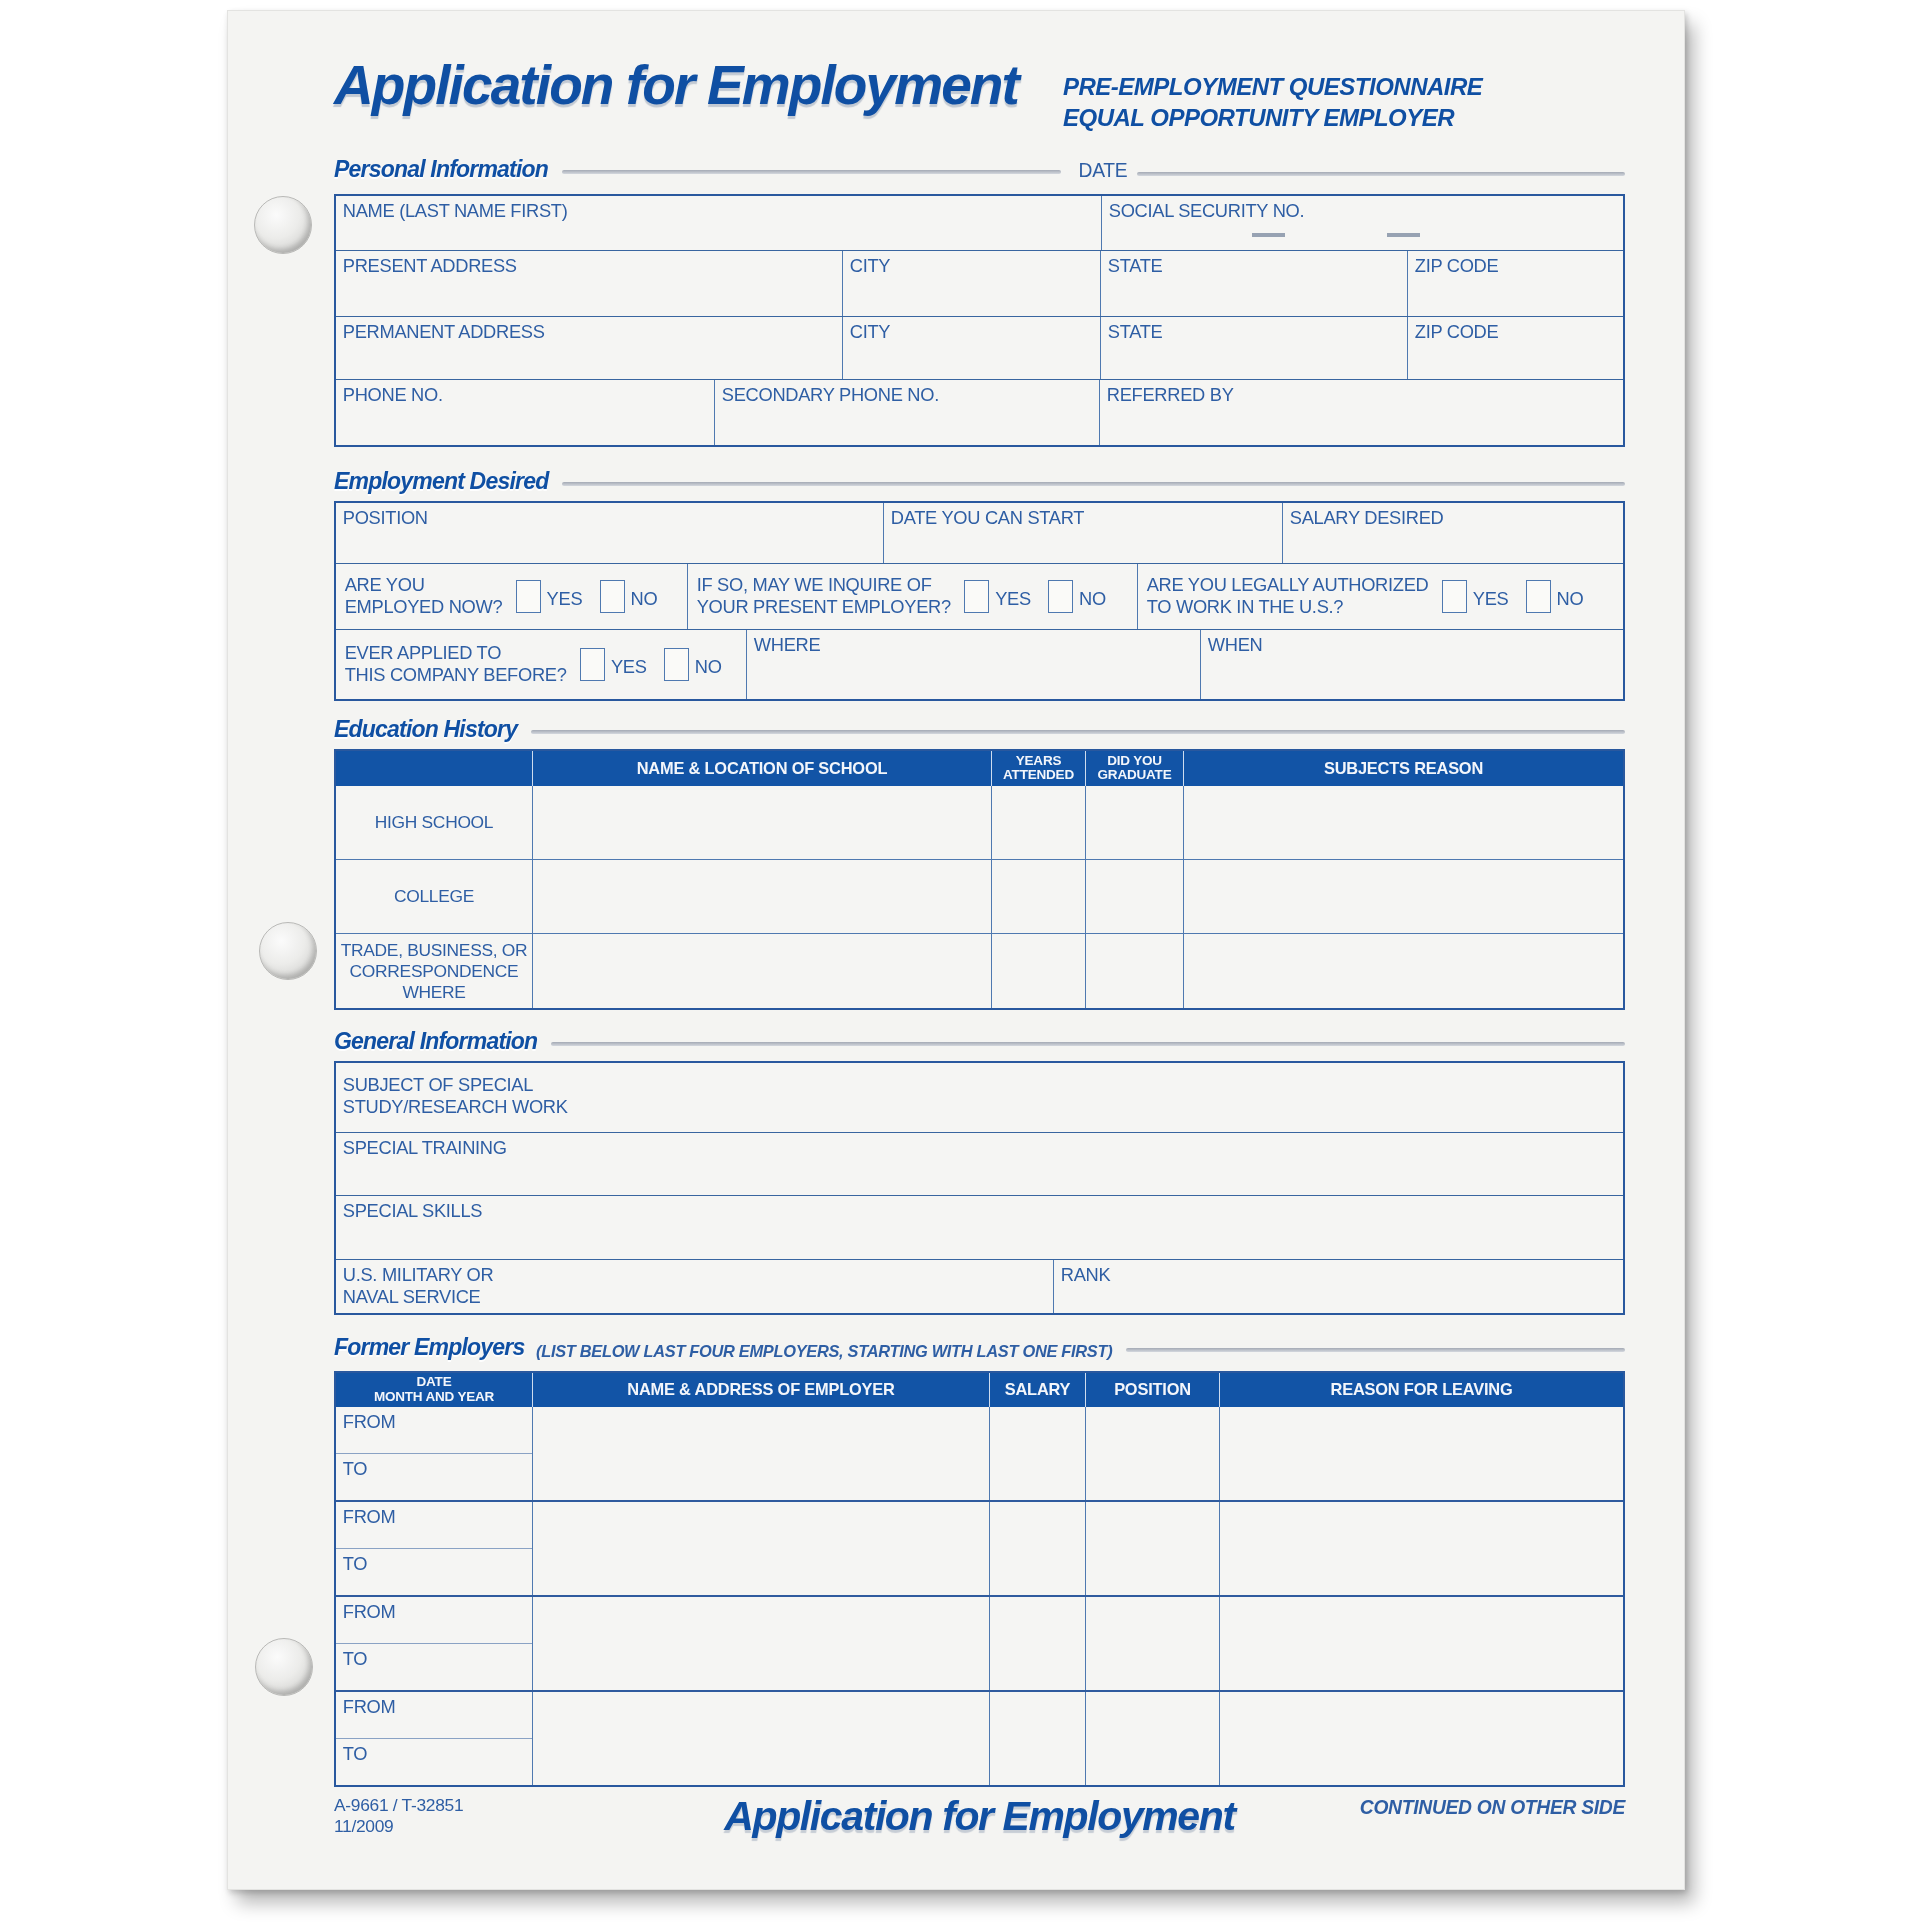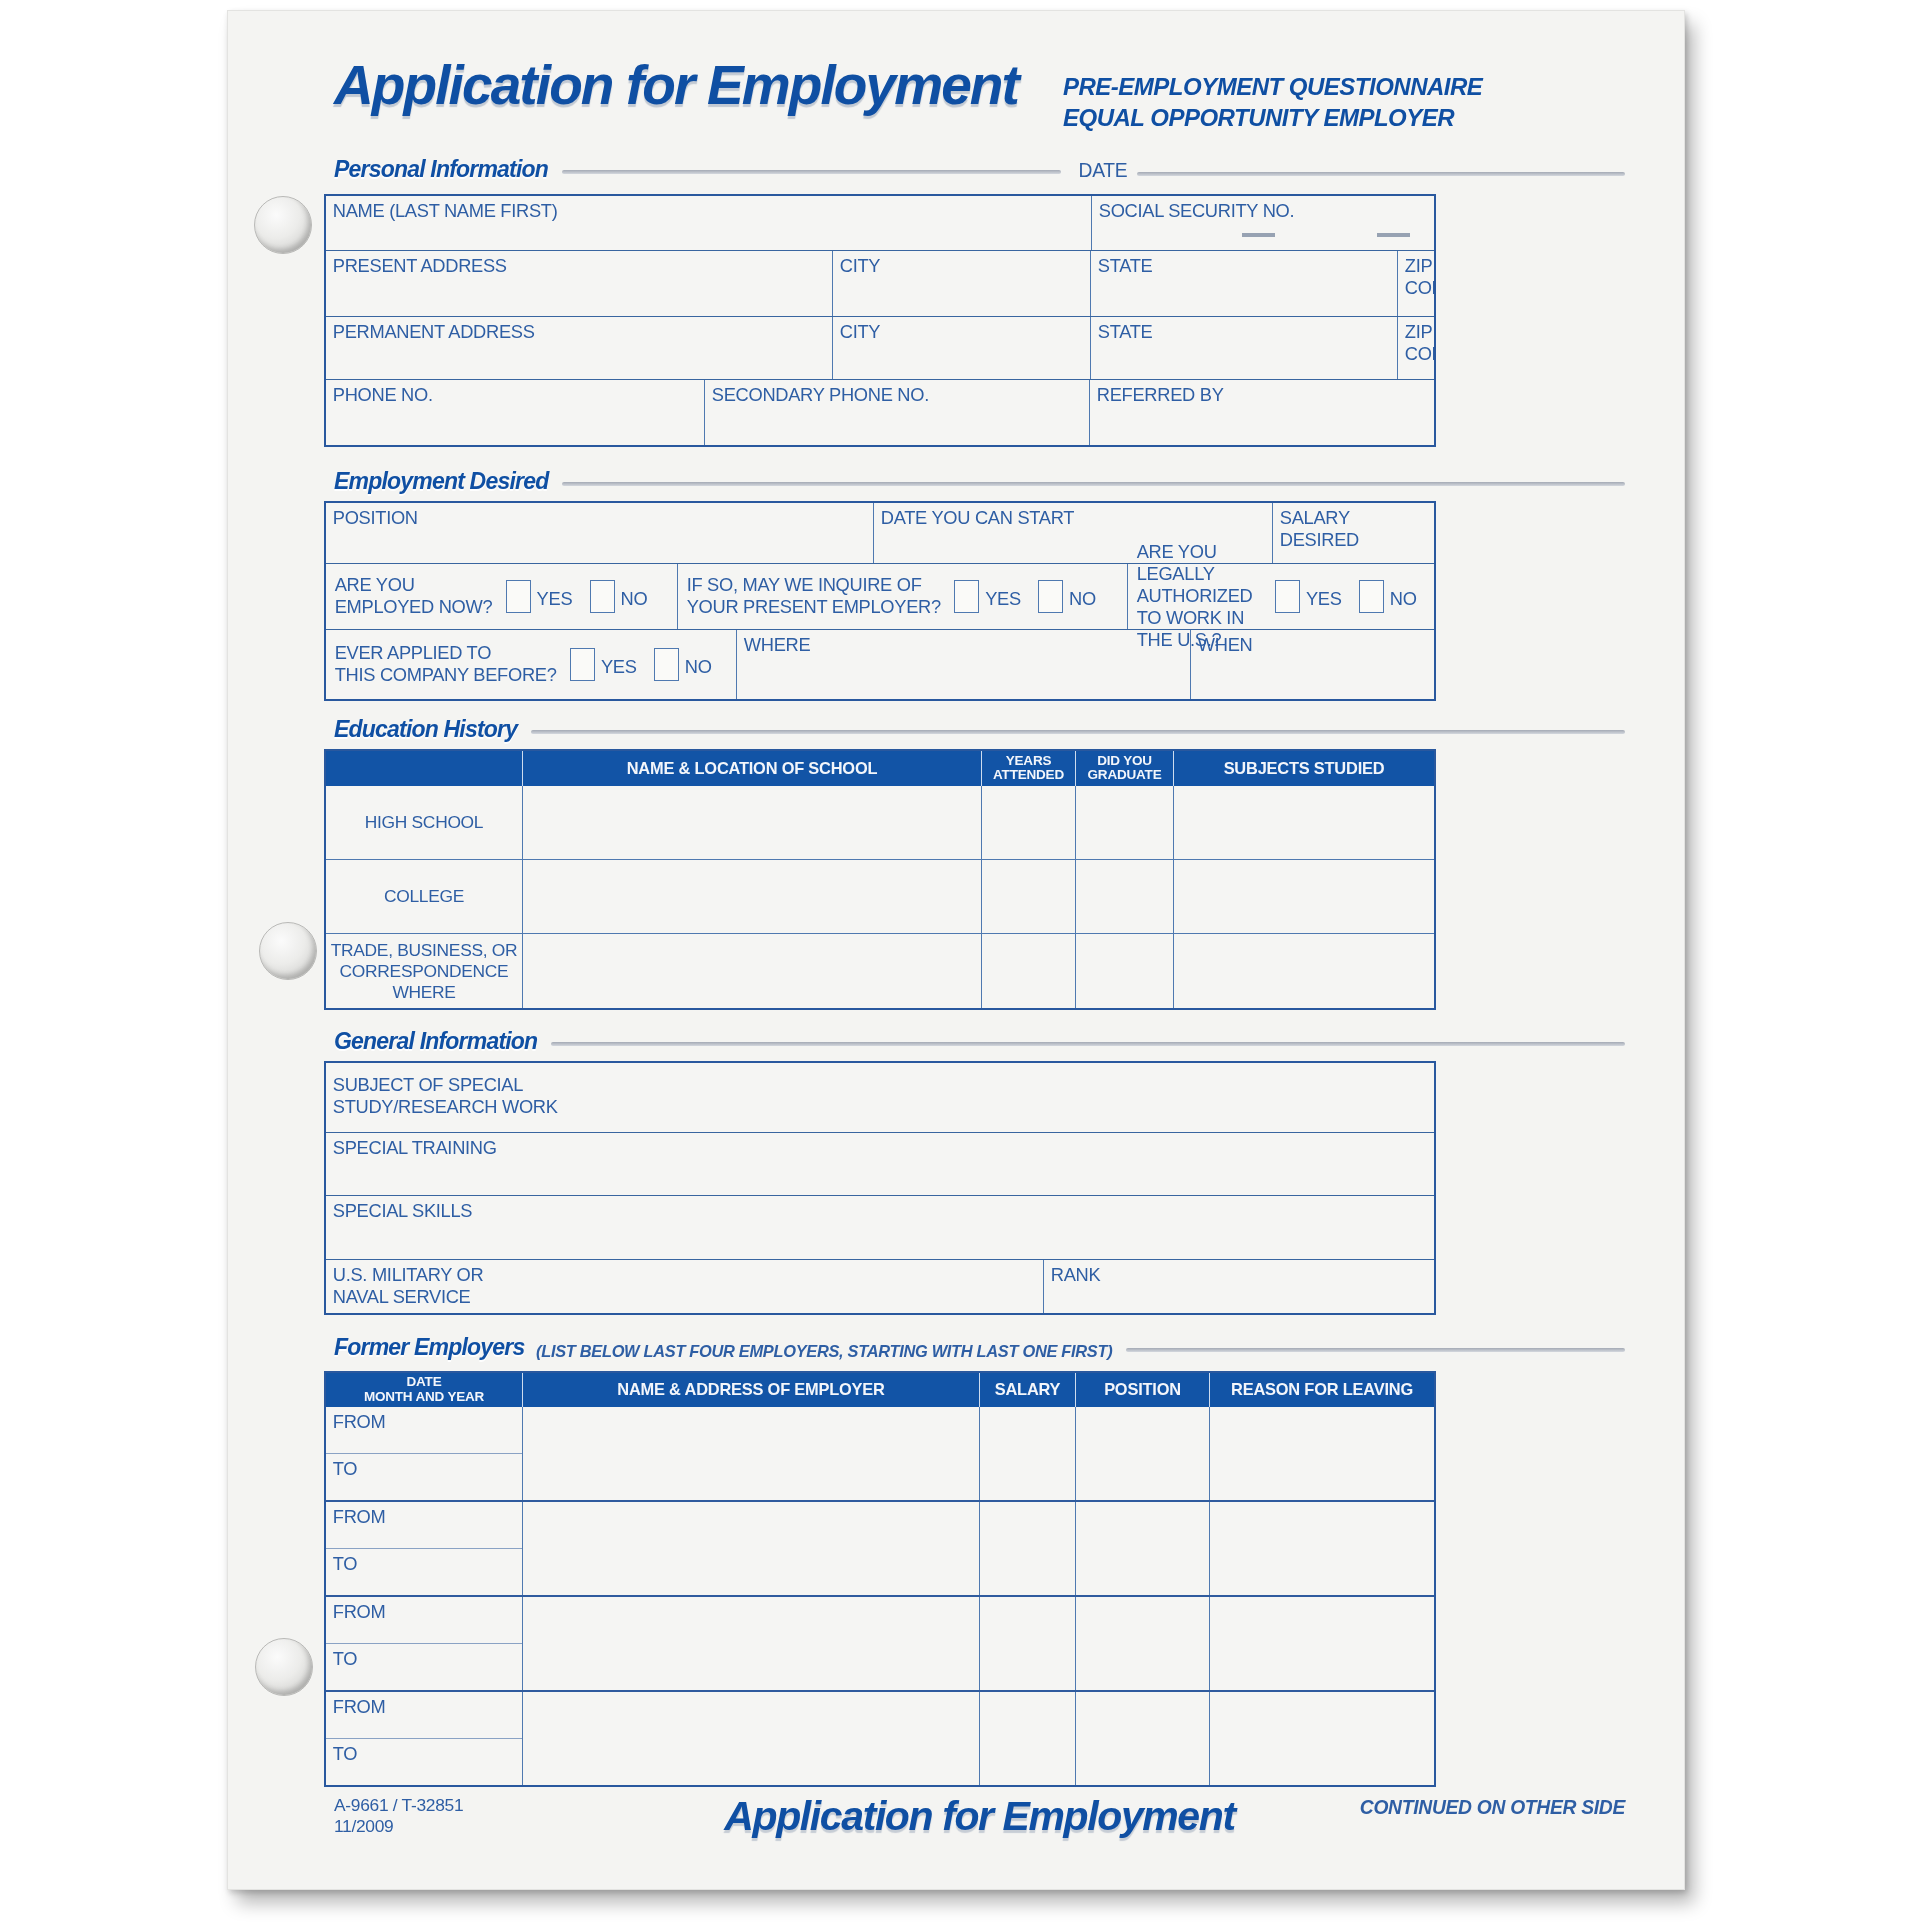--- a/index.html
+++ b/index.html
@@ -33,21 +33,21 @@
   .sec-head{position:absolute;left:106px;width:1291px;display:flex;align-items:center;}
   .sec-title{font-size:23px;font-weight:bold;font-style:italic;color:var(--title);
     letter-spacing:-0.8px;white-space:nowrap;text-shadow:0 1.9px 0 rgba(255,255,255,.9);}
   .rule{height:4.8px;background:linear-gradient(180deg,#a4aab5,#d4d8de);border-radius:2.9px;align-self:center;margin-top:5.8px;}
   .f1{flex:1;margin-left:13.5px;}
   .date-label{font-size:19.3px;color:var(--ink);margin:3.9px 9.7px 0 17.4px;letter-spacing:-0.3px;}
   .date-rule{width:488px;margin-top:9.7px;}
   .sec-note{font-size:16.4px;font-style:italic;font-weight:bold;color:var(--ink);
     margin:7.7px 0 0 11.6px;letter-spacing:-0.3px;white-space:nowrap;}
 
-  .tbl{position:absolute;left:96px;width:1112px;border:2.9px solid var(--dark);
+  .tbl{position:absolute;left:106px;width:1291px;border:2.9px solid var(--dark);
     display:flex;flex-direction:column;overflow:hidden;background:#f5f5f3;}
   .trow{display:flex;}
   .trow + .trow{border-top:1.9px solid var(--hline);}
   .cell{position:relative;border-right:1.9px solid var(--vline);}
   .cell.last{border-right:none;flex:1;}
   .lbl{display:block;padding:4.8px 7.7px 0 6.8px;font-size:18.3px;line-height:22px;
     color:var(--ink);letter-spacing:-0.3px;}
 
   .personal-tbl{top:183px;height:253px;}
   .pr1{height:54px;} .pr2{height:66px;} .pr3{height:63px;} .pr4{flex:1;}
@@ -249,21 +249,21 @@
       <div class="hcell c-edu1"></div>
       <div class="hcell c-edu2 h-big">NAME &amp; LOCATION OF SCHOOL</div>
       <div class="hcell c-edu3">
         <div class="h-sm">YEARS</div>
         <div class="h-sm">ATTENDED</div>
       </div>
       <div class="hcell c-edu4">
         <div class="h-sm">DID YOU</div>
         <div class="h-sm">GRADUATE</div>
       </div>
-      <div class="hcell last h-big">SUBJECTS STUDIED</div>
+      <div class="hcell last h-big">SUBJECTS REASON</div>
     </div>
     <div class="trow edu-r">
       <div class="cell c-edu1 rowlab">HIGH SCHOOL</div>
       <div class="cell c-edu2"></div>
       <div class="cell c-edu3"></div>
       <div class="cell c-edu4"></div>
       <div class="cell last"></div>
     </div>
     <div class="trow edu-r">
       <div class="cell c-edu1 rowlab">COLLEGE</div>

